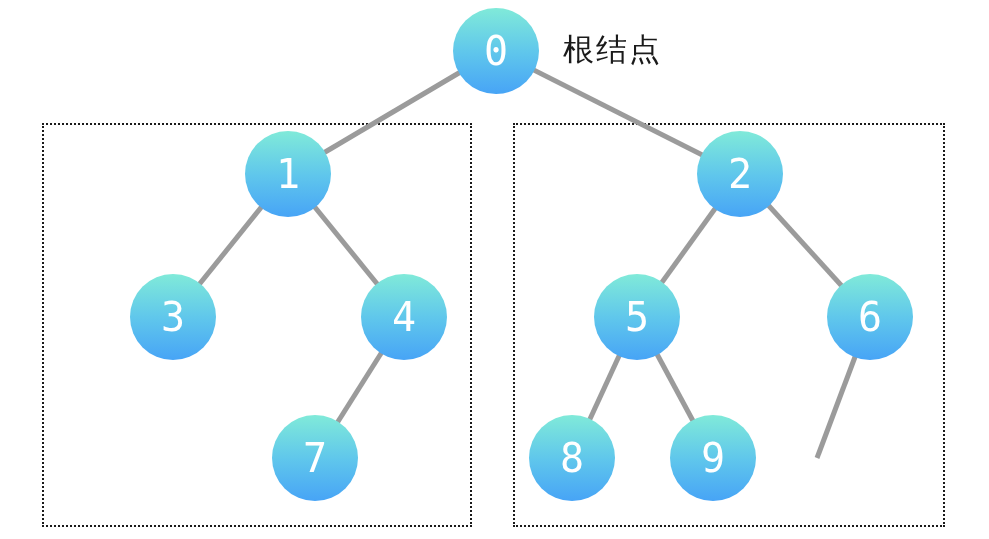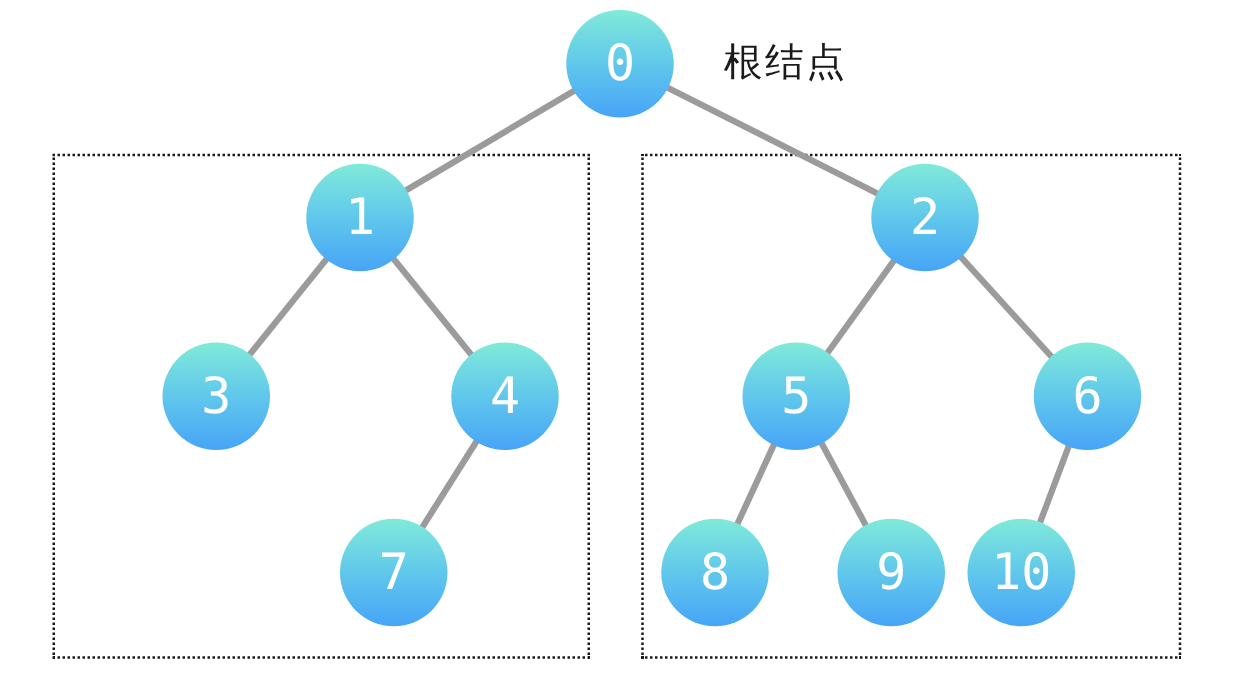--- a/index.html
+++ b/index.html
@@ -41,21 +41,21 @@
     position: absolute;
     font-size: 31px;
     line-height: 1;
     color: #1a1a1a;
     font-weight: 500;
     letter-spacing: 2px;
     white-space: nowrap;
   }
   .label-left  { left: 44px;  top: 63px; }
   .label-right { right: 44px; top: 63px; }
-  .label-root  { left: 563px; top: 34px; margin-left: 16px; }
+  .label-root  { left: 563px; top: 34px; }
 </style>
 </head>
 <body>
 
 <div class="stage">
 
   <div class="subtree-box box-left"></div>
   <div class="subtree-box box-right"></div>
 
   <svg class="edges-svg" viewBox="0 0 989 539">
@@ -94,19 +94,16 @@
     </div>
   <div class="tree-node" style="left:272px; top:415px;">
       <span>7</span>
     </div>
   <div class="tree-node" style="left:529px; top:415px;">
       <span>8</span>
     </div>
   <div class="tree-node" style="left:670px; top:415px;">
       <span>9</span>
     </div>
-  <div class="tree-node" style="left:774px; top:415px;">
-      <span>10</span>
-    </div>
 
   <div class="cjk-label label-root">根结点</div>
 
 </div>
 
 </body></html>

